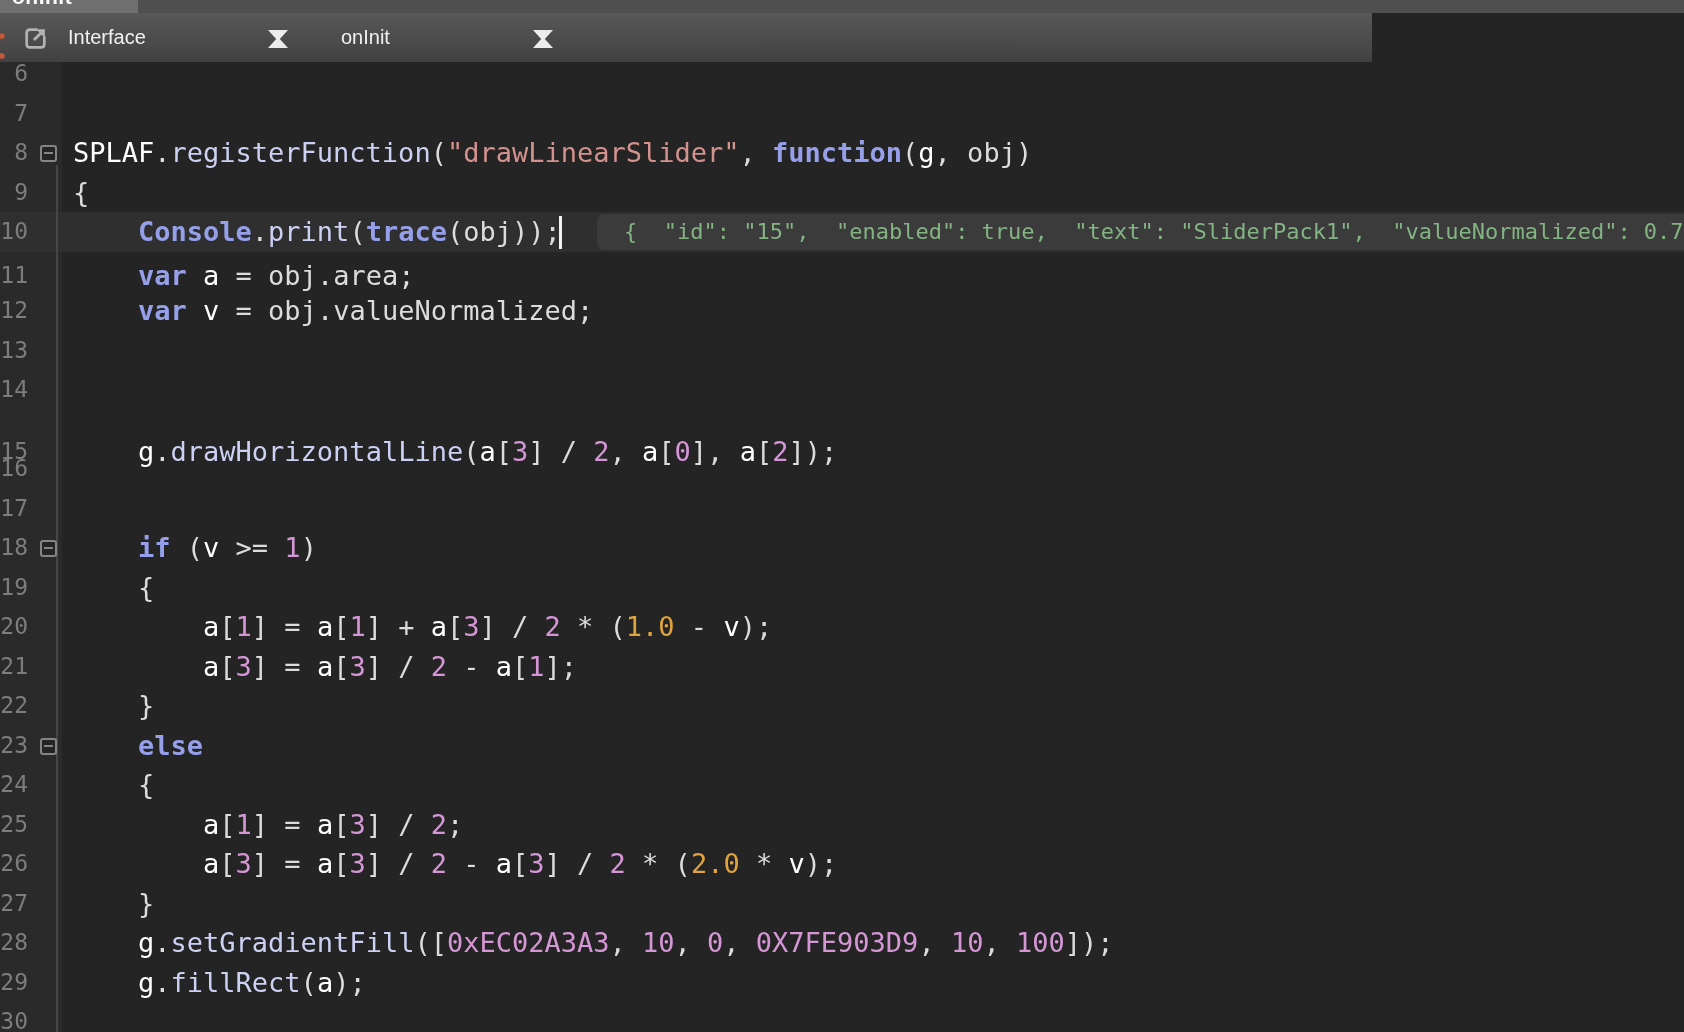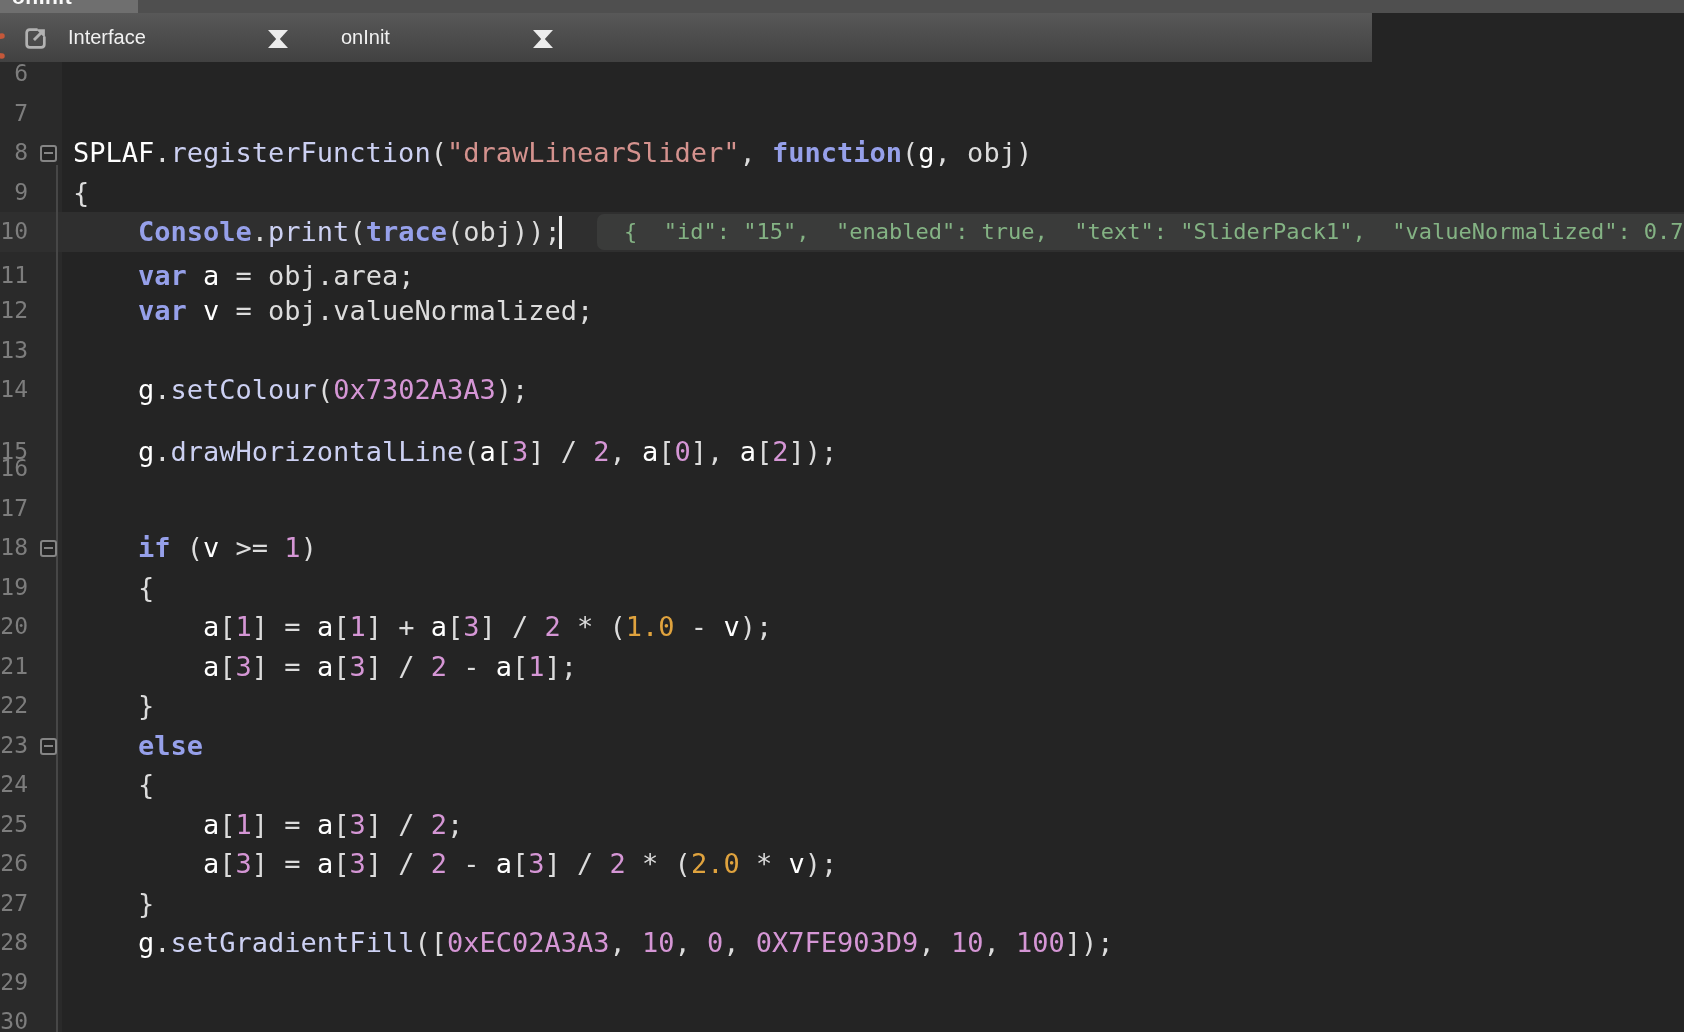--- a/index.html
+++ b/index.html
@@ -99,21 +99,20 @@
         <div class="code-row" style="top: 291px;">
           <span class="lnum">12</span>
           <pre class="code-text"><span class="tk-txt">    </span><span class="tk-kw">var</span><span class="tk-txt"> </span><span class="tk-id">v</span><span class="tk-txt"> = obj.valueNormalized;</span></pre>
         </div>
         <div class="code-row" style="top: 330.5px;">
           <span class="lnum">13</span>
           <pre class="code-text"></pre>
         </div>
         <div class="code-row" style="top: 370px;">
           <span class="lnum">14</span>
-          <pre class="code-text"><span class="tk-txt">    </span><span class="tk-id">g</span><span class="tk-txt">.</span><span class="tk-meth">setColour</span><span class="tk-txt">(</span><span class="tk-num">0x7302A3A3</span><span class="tk-txt">);</span></pre>
         </div>
         <div class="code-row" style="top: 432px; padding-left: 16px;">
           <span class="lnum">15</span>
           <pre class="code-text"><span class="tk-txt">    </span><span class="tk-id">g</span><span class="tk-txt">.</span><span class="tk-meth">drawHorizontalLine</span><span class="tk-txt">(</span><span class="tk-id">a</span><span class="tk-txt">[</span><span class="tk-num">3</span><span class="tk-txt">] / </span><span class="tk-num">2</span><span class="tk-txt">, </span><span class="tk-id">a</span><span class="tk-txt">[</span><span class="tk-num">0</span><span class="tk-txt">], </span><span class="tk-id">a</span><span class="tk-txt">[</span><span class="tk-num">2</span><span class="tk-txt">]);</span></pre>
         </div>
         <div class="code-row" style="top: 449px;">
           <span class="lnum">16</span>
           <pre class="code-text"></pre>
         </div>
         <div class="code-row" style="top: 488.5px;">
@@ -165,20 +164,21 @@
         <div class="code-row" style="top: 883.5px;">
           <span class="lnum">27</span>
           <pre class="code-text"><span class="tk-txt">    }</span></pre>
         </div>
         <div class="code-row" style="top: 923px;">
           <span class="lnum">28</span>
           <pre class="code-text"><span class="tk-txt">    </span><span class="tk-id">g</span><span class="tk-txt">.</span><span class="tk-meth">setGradientFill</span><span class="tk-txt">([</span><span class="tk-num">0xEC02A3A3</span><span class="tk-txt">, </span><span class="tk-num">10</span><span class="tk-txt">, </span><span class="tk-num">0</span><span class="tk-txt">, </span><span class="tk-num">0X7FE903D9</span><span class="tk-txt">, </span><span class="tk-num">10</span><span class="tk-txt">, </span><span class="tk-num">100</span><span class="tk-txt">]);</span></pre>
         </div>
         <div class="code-row" style="top: 962.5px;">
           <span class="lnum">29</span>
+          <pre class="code-text"><span class="tk-txt">    </span><span class="tk-id">g</span><span class="tk-txt">.</span><span class="tk-meth">fillRect</span><span class="tk-txt">(</span><span class="tk-id">a</span><span class="tk-txt">);</span></pre>
         </div>
         <div class="code-row" style="top: 1002px;">
           <span class="lnum">30</span>
           <pre class="code-text"></pre>
         </div>
       </div>
     <div id="cursor" style="left: 559px; top: 216px;"></div>
   </div>
 
   <div id="toolbar">

